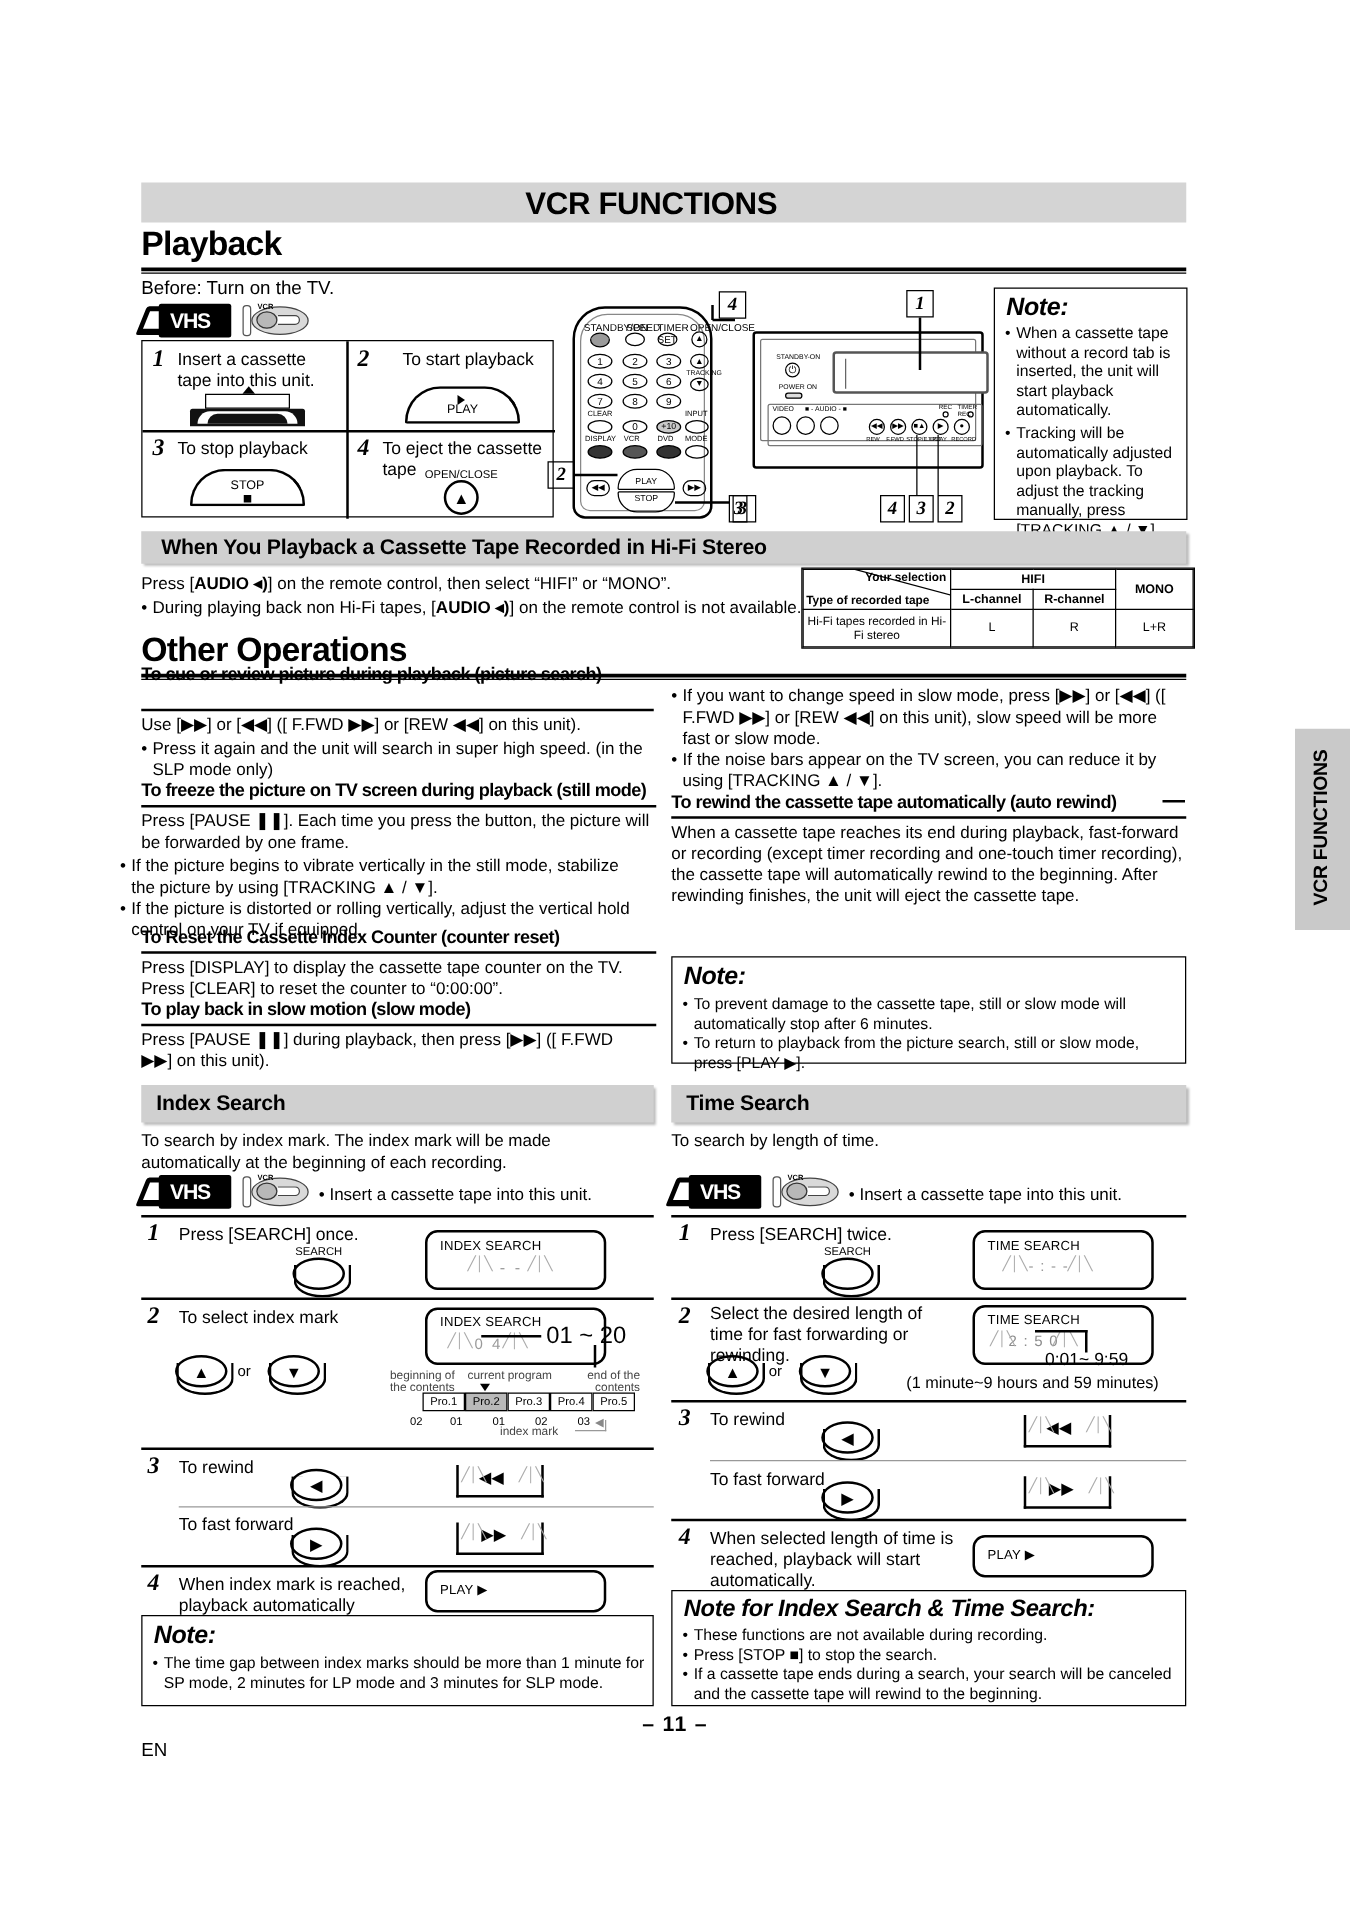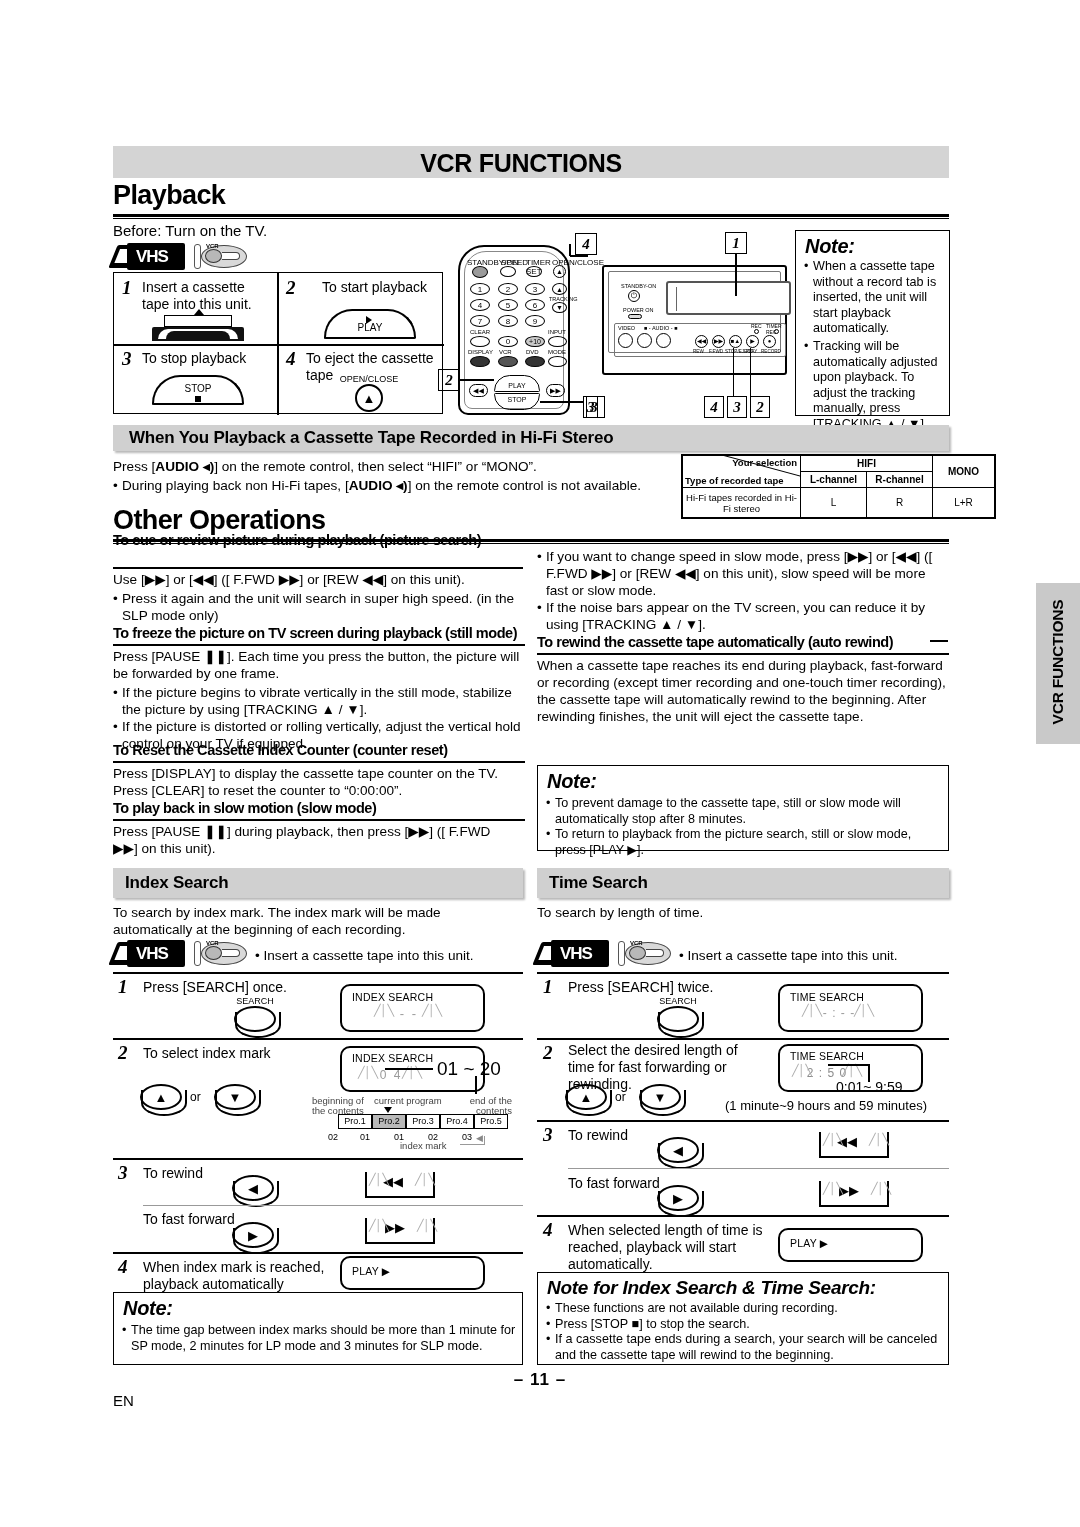--- a/index.html
+++ b/index.html
@@ -109,21 +109,21 @@
 
   
   .note { position:absolute; border:1.7px solid #000; background:#fff; }
   .note .ntitle { position:absolute; left:9px; top:4px; font-size:20px;
     font-weight:bold; font-style:italic; letter-spacing:-0.3px;}
   .note .nbody { position:absolute; font-size:12.6px; line-height:15.6px; }
   .note .nbody .bi { position:relative; padding-left:9px; display:block; margin-bottom:0px;}
   .note .nbody .bi:before { content:"\2022"; position:absolute; left:0; top:0; }
 
   
-  .hifi { position:absolute; border:1.6px solid #000;margin-left:40px; }
+  .hifi { position:absolute; border:1.6px solid #000; }
   .hifi td { border:1px solid #000; font-size:10px; text-align:center; padding:1px 2px;}
   .hifi table{border-collapse:collapse;}
   .hifi .bb{font-weight:bold;}
 
   
   .sidetab { position:absolute; right:0px; top:583px; width:44px; height:161px;
      background:#c9c9c9; }
   .sidetab span { position:absolute; left:-59px; top:70px; width:161px;
      text-align:center; font-size:15.5px; font-weight:bold;
      transform:rotate(-90deg); letter-spacing:-0.2px;}
@@ -348,21 +348,21 @@
   <div class="sh" style="left:113px;top:532px;width:410px;">To cue or review picture during playback (picture search)</div>
   <div class="shrule" style="left:113px;top:567px;width:410px;"></div>
   <div class="txt" style="left:113px;top:571px;width:410px;">Use [▶▶] or [◀◀] ([ F.FWD ▶▶] or [REW ◀◀] on this unit).</div>
   <div class="bul" style="left:113px;top:590px;width:412px;">
     <span class="bi">Press it again and the unit will search in super high speed. (in the SLP mode only)</span>
   </div>
 
   <div class="sh" style="left:113px;top:625px;width:412px;">To freeze the picture on TV screen during playback (still mode)</div>
   <div class="shrule" style="left:113px;top:644px;width:412px;"></div>
   <div class="txt" style="left:113px;top:648px;width:412px;">Press [PAUSE ❚❚]. Each time you press the button, the picture will be forwarded by one frame.</div>
-  <div class="bul" style="left:113px;top:684px;width:412px;">
+  <div class="bul" style="left:96px;top:684px;width:412px;">
     <span class="bi">If the picture begins to vibrate vertically in the still mode, stabilize the picture by using [TRACKING ▲ / ▼].</span>
     <span class="bi">If the picture is distorted or rolling vertically, adjust the vertical hold control on your TV if equipped.</span>
   </div>
 
   <div class="sh" style="left:113px;top:742px;width:412px;">To Reset the Cassette Index Counter (counter reset)</div>
   <div class="shrule" style="left:113px;top:761px;width:412px;"></div>
   <div class="txt" style="left:113px;top:765px;width:412px;">Press [DISPLAY] to display the cassette tape counter on the TV.</div>
   <div class="txt" style="left:113px;top:782px;width:412px;">Press [CLEAR] to reset the counter to “0:00:00”.</div>
 
   <div class="sh" style="left:113px;top:800px;width:412px;">To play back in slow motion (slow mode)</div>
@@ -373,21 +373,21 @@
     <span class="bi">If you want to change speed in slow mode, press [▶▶] or [◀◀] ([ F.FWD ▶▶] or [REW ◀◀] on this unit), slow speed will be more fast or slow mode.</span>
     <span class="bi">If the noise bars appear on the TV screen, you can reduce it by using [TRACKING ▲ / ▼].</span>
   </div>
   <div class="sh" style="left:537px;top:634px;width:412px;">To rewind the cassette tape automatically (auto rewind)</div>
   <div class="shrule" style="left:537px;top:653px;width:412px;"></div>
   <div class="txt" style="left:537px;top:657px;width:412px;">When a cassette tape reaches its end during playback, fast-forward or recording (except timer recording and one-touch timer recording), the cassette tape will automatically rewind to the beginning. After rewinding finishes, the unit will eject the cassette tape.</div>
 
   <div class="note" style="left:537px;top:765px;width:412px;height:86px;">
     <div class="ntitle">Note:</div>
     <div class="nbody" style="left:8px;top:30px;width:398px;">
-      <span class="bi">To prevent damage to the cassette tape, still or slow mode will automatically stop after 8 minutes.</span>
+      <span class="bi">To prevent damage to the cassette tape, still or slow mode will automatically stop after 6 minutes.</span>
       <span class="bi">To return to playback from the picture search, still or slow mode, press [PLAY ▶].</span>
     </div>
   </div>
 
   <div class="sidetab">
     <span>VCR FUNCTIONS</span>
   </div>
   <div style="position:absolute;left:930px;top:640px;width:18px;height:2px;background:#000;"></div>
 
   <div class="greybar" style="left:113px;top:868px;width:410px;height:30px;">

